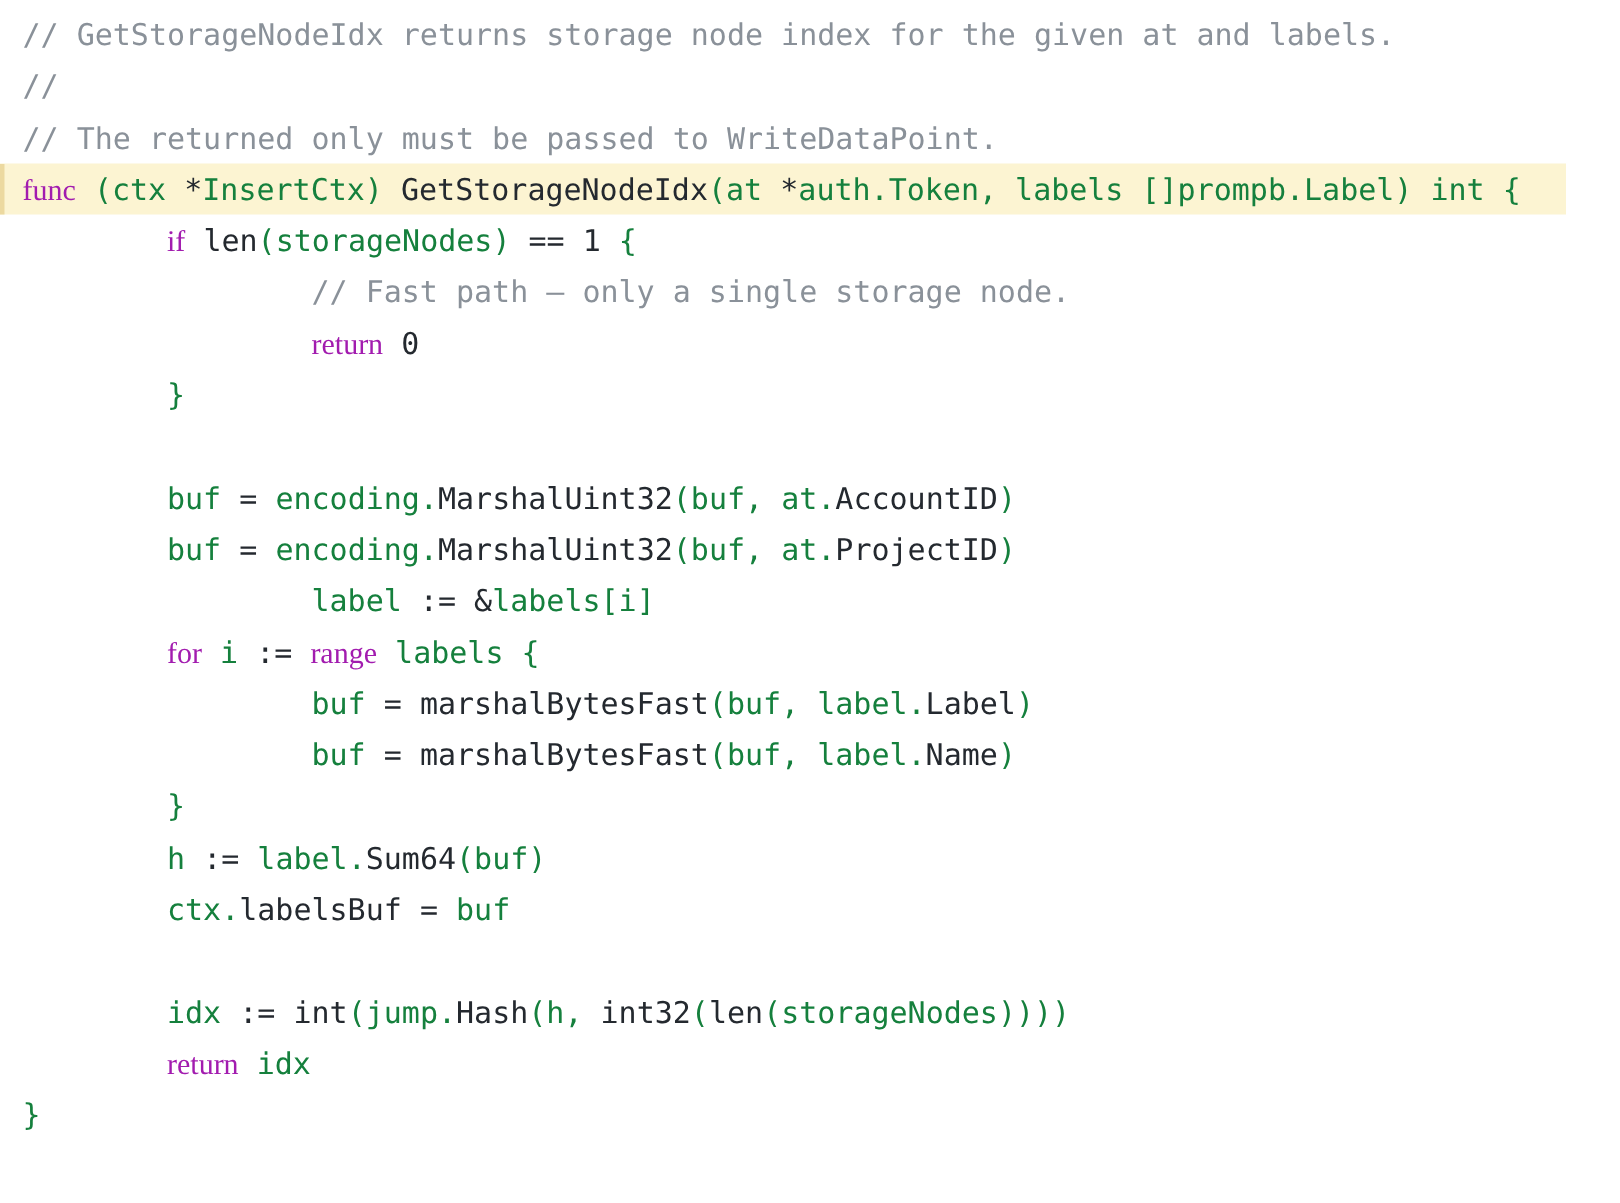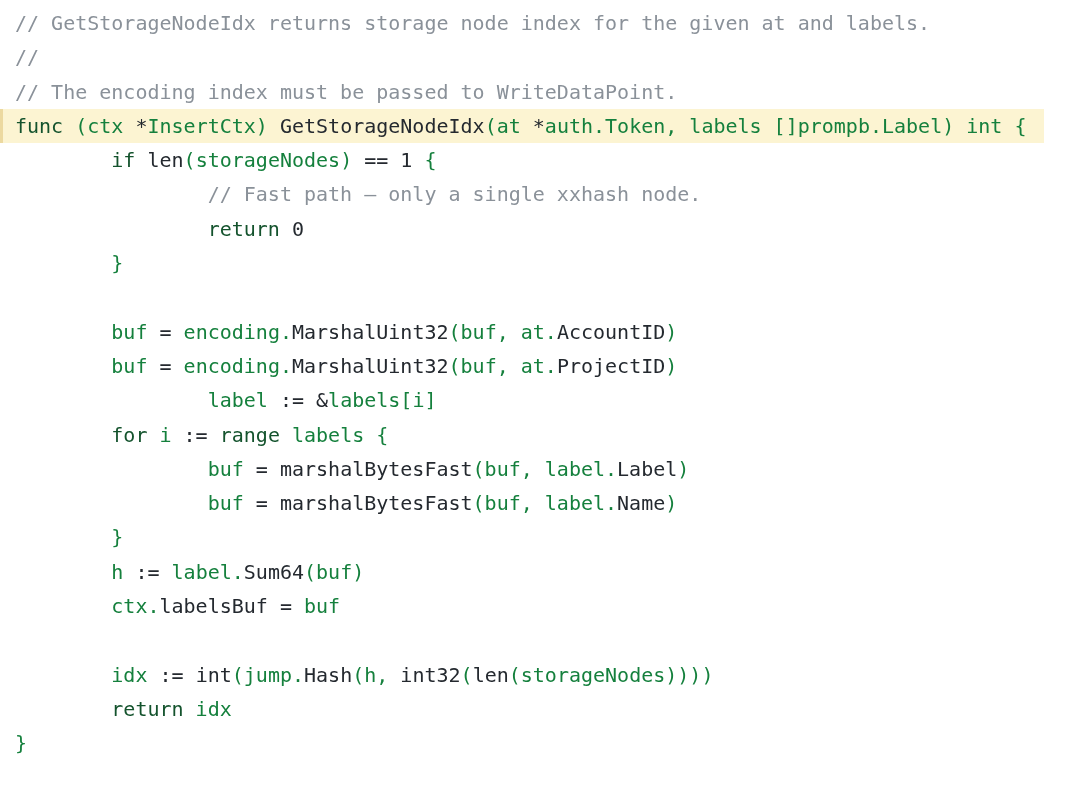--- a/index.html
+++ b/index.html
@@ -35,33 +35,33 @@
     box-sizing: border-box;
   }
 
   .code-line.highlighted {
     background: #fcf4d2;
     box-shadow: inset 3px 0 0 0 #ecd9a0;
   }
 
   
   .t-comment  { color: #8a9199; }
-  .t-keyword  { color: #14532d; }
+  .t-keyword  { color: #a21caf; font-family: Liberation Serif, serif; }
   .t-plain    { color: #15803d; }
 </style>
 </head>
 <body>
 
 <div id="code-view">
     <div class="code-line" title="// GetStorageNodeIdx returns storage node index for the given at and labels."><span class="t-comment">// GetStorageNodeIdx returns storage node index for the given at and labels.</span></div>
     <div class="code-line" title="//"><span class="t-comment">//</span></div>
-    <div class="code-line" title="// The returned index must be passed to WriteDataPoint."><span class="t-comment">// The encoding index must be passed to WriteDataPoint.</span></div>
+    <div class="code-line" title="// The returned index must be passed to WriteDataPoint."><span class="t-comment">// The returned only must be passed to WriteDataPoint.</span></div>
     <div class="code-line highlighted" title="func (ctx *InsertCtx) GetStorageNodeIdx(at *auth.Token, labels []prompb.Label) int {"><span class="t-keyword">func</span><span class="t-plain"> (ctx </span><span class="t-operator">*</span><span class="t-plain">InsertCtx) </span><span class="t-function">GetStorageNodeIdx</span><span class="t-plain">(at </span><span class="t-operator">*</span><span class="t-plain">auth.Token, labels []prompb.Label) int {</span></div>
     <div class="code-line" title="        if len(storageNodes) == 1 {"><span class="t-plain">        </span><span class="t-keyword">if</span><span class="t-plain"> </span><span class="t-function">len</span><span class="t-plain">(storageNodes) </span><span class="t-operator">==</span><span class="t-plain"> </span><span class="t-number">1</span><span class="t-plain"> {</span></div>
-    <div class="code-line" title="                // Fast path – only a single storage node."><span class="t-plain">                </span><span class="t-comment">// Fast path – only a single xxhash node.</span></div>
+    <div class="code-line" title="                // Fast path – only a single storage node."><span class="t-plain">                </span><span class="t-comment">// Fast path – only a single storage node.</span></div>
     <div class="code-line" title="                return 0"><span class="t-plain">                </span><span class="t-keyword">return</span><span class="t-plain"> </span><span class="t-number">0</span></div>
     <div class="code-line" title="        }"><span class="t-plain">        }</span></div>
     <div class="code-line" title=""><span>&nbsp;</span></div>
     <div class="code-line" title="        buf = encoding.MarshalUint32(buf, at.AccountID)"><span class="t-plain">        buf </span><span class="t-operator">=</span><span class="t-plain"> encoding.</span><span class="t-function">MarshalUint32</span><span class="t-plain">(buf, at.</span><span class="t-identifier">AccountID</span><span class="t-plain">)</span></div>
     <div class="code-line" title="        buf = encoding.MarshalUint32(buf, at.ProjectID)"><span class="t-plain">        buf </span><span class="t-operator">=</span><span class="t-plain"> encoding.</span><span class="t-function">MarshalUint32</span><span class="t-plain">(buf, at.</span><span class="t-identifier">ProjectID</span><span class="t-plain">)</span></div>
     <div class="code-line" title="                label := &amp;labels[i]"><span class="t-plain">                label </span><span class="t-operator">:=</span><span class="t-plain"> </span><span class="t-operator">&amp;</span><span class="t-plain">labels[i]</span></div>
     <div class="code-line" title="        for i := range labels {"><span class="t-plain">        </span><span class="t-keyword">for</span><span class="t-plain"> i </span><span class="t-operator">:=</span><span class="t-plain"> </span><span class="t-keyword">range</span><span class="t-plain"> labels {</span></div>
     <div class="code-line" title="                buf = marshalBytesFast(buf, label.Name)"><span class="t-plain">                buf </span><span class="t-operator">=</span><span class="t-plain"> </span><span class="t-function">marshalBytesFast</span><span class="t-plain">(buf, label.</span><span class="t-identifier">Label</span><span class="t-plain">)</span></div>
     <div class="code-line" title="                buf = marshalBytesFast(buf, label.Value)"><span class="t-plain">                buf </span><span class="t-operator">=</span><span class="t-plain"> </span><span class="t-function">marshalBytesFast</span><span class="t-plain">(buf, label.</span><span class="t-identifier">Name</span><span class="t-plain">)</span></div>
     <div class="code-line" title="        }"><span class="t-plain">        }</span></div>

